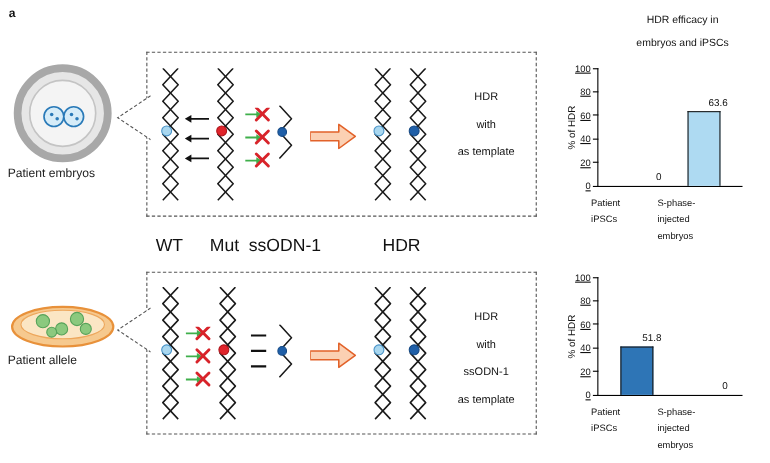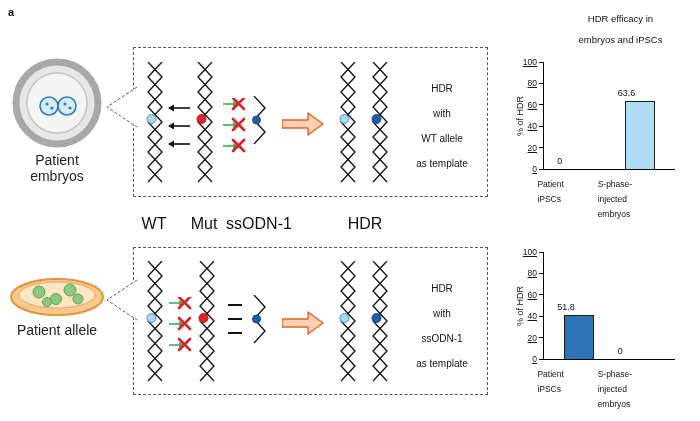--- a/index.html
+++ b/index.html
@@ -3,32 +3,32 @@
 <meta charset="utf-8">
 <style>
   * { margin:0; padding:0; box-sizing:border-box; }
   html,body { background:#fff; }
   body { font-family:"Liberation Sans", sans-serif; color:#111; }
   .fig { position:relative; width:700px; height:421px; background:#fff; overflow:hidden; }
   .abs { position:absolute; }
   .panel-label { position:absolute; left:8px; top:6px; font-size:11px; font-weight:bold; }
   .dashed-box { position:absolute; border:1px dashed #555; background:#fff; }
   .pointer { position:absolute; z-index:2; }
-  .caption { position:absolute; font-size:14px; text-align:center; color:#222; }
+  .caption { position:absolute; font-size:11px; text-align:left; color:#222; }
   .col-label { position:absolute; transform:translateX(-50%); font-size:16px; top:215px; }
   .box-text { position:absolute; text-align:center; font-size:10px; }
   .box-text div { height:25px; line-height:25px; }
   .fig-title { position:absolute; text-align:center; font-size:9.5px; line-height:21px; }
   .chart { position:absolute; width:195px; height:172px; }
   .plot { position:absolute; border-left:1px solid #000; border-bottom:1px solid #000; }
   .ylabel { position:absolute; width:64px; height:12px; text-align:center; font-size:9px; transform:rotate(-90deg); }
   .ytick { position:absolute; left:-27px; width:20px; text-align:right; font-size:8.5px;text-decoration:underline; }
   .ytickmark { position:absolute; left:-5px; width:5px; height:1px; background:#000; }
   .bar { position:absolute; bottom:0; width:30px; border:1px solid #1a1a1a; border-bottom:none; }
-  .barval { position:absolute; width:44px; text-align:left; font-size:9px; }
+  .barval { position:absolute; width:44px; text-align:right; font-size:9px; }
   .catlab { position:absolute; width:84px; text-align:left; font-size:8.5px; line-height:15px; }
   svg { display:block; }
 </style>
 </head>
 <body>
 
 <div class="fig">
 
   <svg width="0" height="0" style="position:absolute">
     <defs>
@@ -127,21 +127,20 @@
       <use href="#helix"></use>
       <circle cx="5.5" cy="57" r="4.5" stroke="#4a94c8" stroke-width="1" fill="#a9d7ef"></circle>
     </svg>
     <svg class="abs" style="left:237px;top:14px" width="18" height="122">
       <use href="#helix"></use>
       <circle cx="5.5" cy="57" r="4.5" stroke="#164a85" stroke-width="1" fill="#1f5fa8"></circle>
     </svg>
     <div class="box-text" style="left:266px;top:28px;width:84px">
       <div>HDR</div>
       <div>with</div>
-      <div>WT allele</div>
       <div>as template</div>
     </div>
   </div>
   <svg class="pointer" style="left:101px;top:84px" width="36" height="46">
     <polygon points="36,3 6,23 36,43" fill="#fff"></polygon>
     <path d="M36,3 L6,23 L36,43" fill="none" stroke="#555" stroke-width="1" stroke-dasharray="3,2"></path>
   </svg>
 
   <span class="col-label" style="left:154px">WT</span>
   <span class="col-label" style="left:204px">Mut</span>

